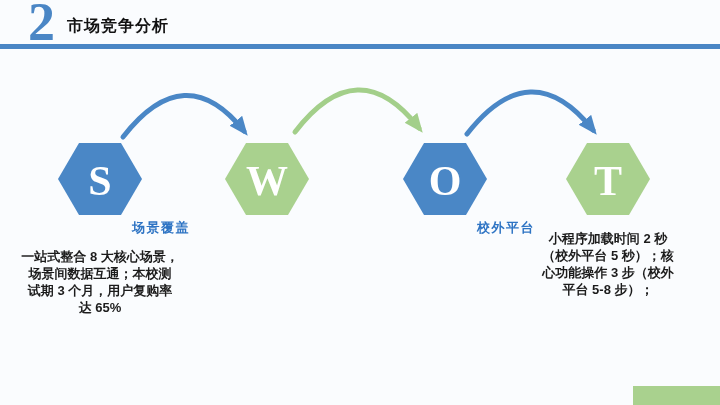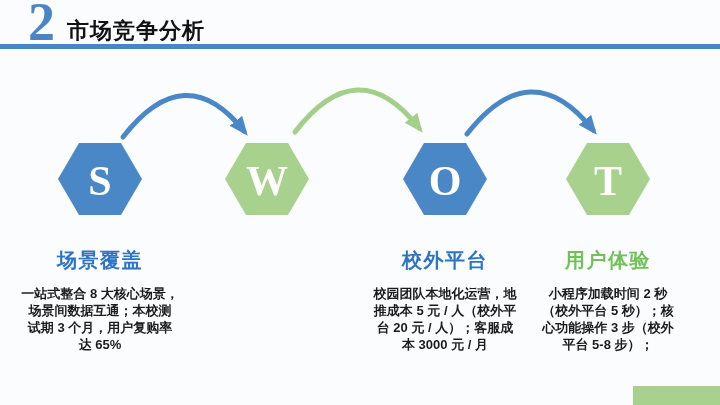--- a/index.html
+++ b/index.html
@@ -16,42 +16,42 @@
     background:#4a86c5;
   }
   .page-number{
     position:absolute;left:28px;top:-4px;
     font-family:"Liberation Serif", serif;
     font-weight:bold;font-size:54px;line-height:52px;
     color:#4a86c5;
   }
   .page-title{
     position:absolute;left:67px;top:16px;
-    font-size:22px;font-weight:bold;color:#121212;
+    font-size:16px;font-weight:bold;color:#121212;
     letter-spacing:1px;
   }
   
   .arcs{position:absolute;left:0;top:0;width:720px;height:405px;pointer-events:none;}
   
   .col{
     position:absolute;top:143px;width:180px;
     text-align:center;
   }
   .col-1{left:10px;}
   .col-2{left:177px;}
   .col-3{left:355px;}
   .col-4{left:518px;}
   .hex-wrap{width:84px;height:72px;margin:0 auto;}
   .hex-letter{
     font-family:"Liberation Serif", serif;
     font-weight:bold;
   }
   .col-title{
-    margin-top:28px;
-    font-size:20px;font-weight:bold;letter-spacing:1.5px;
+    margin-top:0;
+    font-size:13px;font-weight:bold;letter-spacing:1.5px;text-align:right;
   }
   .col.blue  .col-title{color:#2e74c4;}
   .col.green .col-title{color:#72c058;}
   .col-body{
     margin-top:11px;
     font-size:13px;line-height:17px;font-weight:bold;
     color:#1c1c1c;
     white-space:pre-line;
   }
   
@@ -101,32 +101,27 @@
       <text class="hex-letter" x="42" y="38" text-anchor="middle" dominant-baseline="central" font-size="42" fill="#ffffff">W</text>
     </svg>
   </div>
 
   <div class="col col-3 blue">
     <svg class="hex-wrap" viewBox="0 0 84 72">
       <polygon points="0,36 21,0 63,0 84,36 63,72 21,72" fill="#4a87c6"></polygon>
       <text class="hex-letter" x="42" y="38" text-anchor="middle" dominant-baseline="central" font-size="42" fill="#ffffff">O</text>
     </svg>
     <div class="col-title">校外平台</div>
-    <div class="col-body">校园团队本地化运营，地
-推成本 5 元 / 人（校外平
-台 20 元 / 人）；客服成
-本 3000 元 / 月</div>
   </div>
 
   <div class="col col-4 green">
     <svg class="hex-wrap" viewBox="0 0 84 72">
       <polygon points="0,36 21,0 63,0 84,36 63,72 21,72" fill="#a9d18e"></polygon>
       <text class="hex-letter" x="42" y="38" text-anchor="middle" dominant-baseline="central" font-size="42" fill="#ffffff">T</text>
     </svg>
-    <div class="col-title">用户体验</div>
     <div class="col-body">小程序加载时间 2 秒
 （校外平台 5 秒）；核
 心功能操作 3 步（校外
 平台 5-8 步）；</div>
   </div>
 
   <div class="corner-rect"></div>
 
 </div>
 

